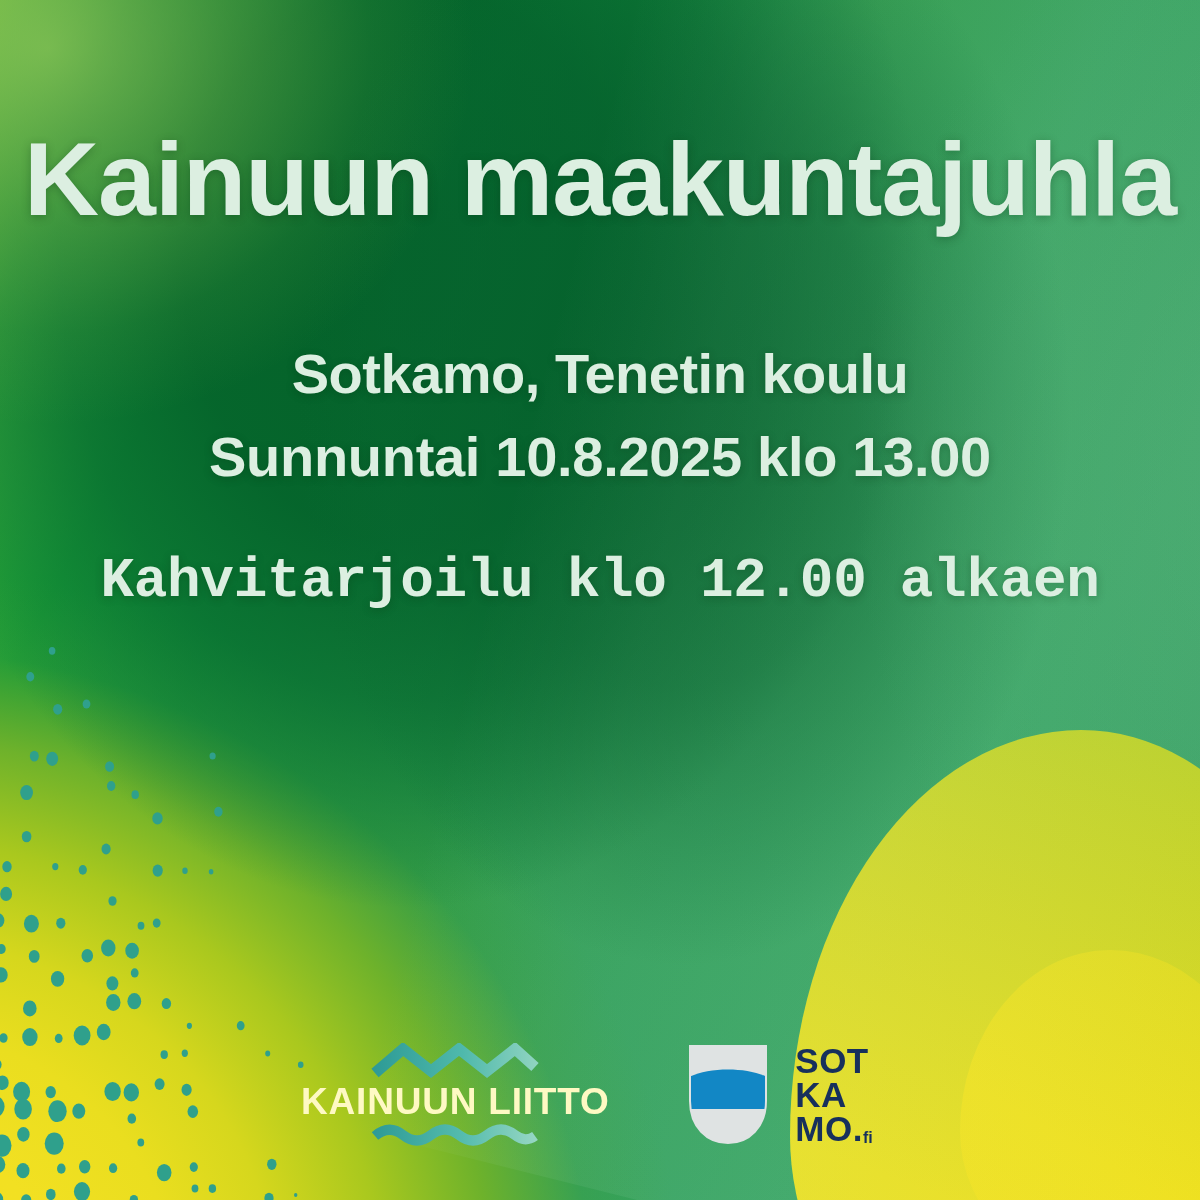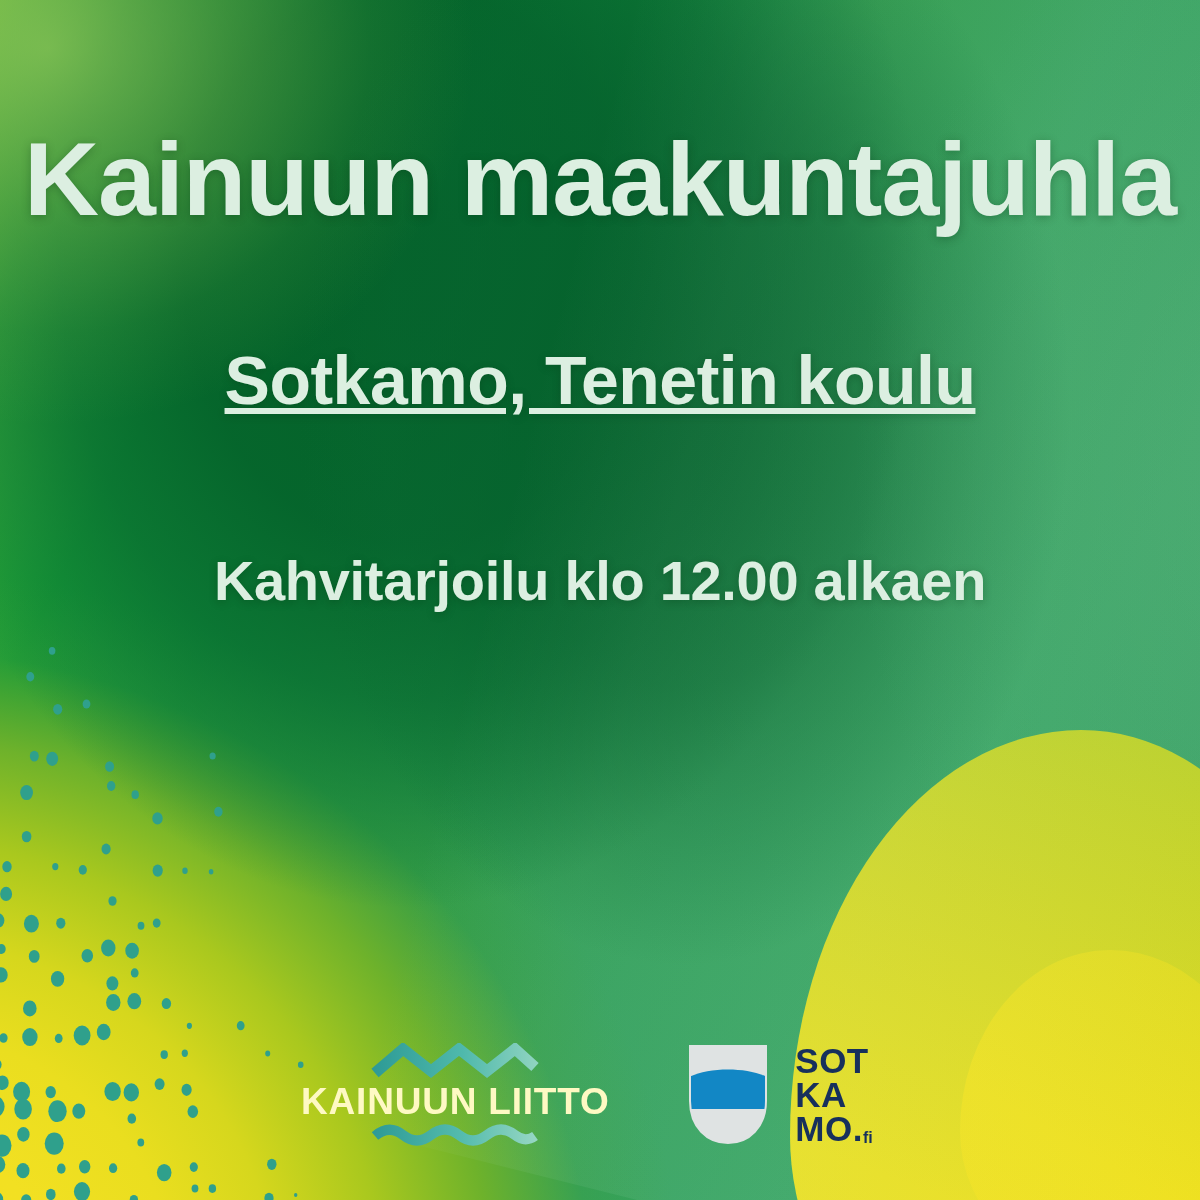--- a/index.html
+++ b/index.html
@@ -171,25 +171,24 @@
 
   .venue {
     margin: 0;
     position: absolute;
     top: 345px;
     left: 0;
     right: 0;
     text-align: center;
     color: #dcefe1;
     font-weight: 700;
-    font-size: 68px;
+    font-size: 56px;
     line-height: 1.05;
     letter-spacing: -0.5px;
     text-shadow: 0 2px 9px rgba(0,48,16,0.28);
-    text-decoration: underline;
   }
 
   .datetime {
     margin: 0;
     position: absolute;
     top: 428px;
     left: 0;
     right: 0;
     text-align: center;
     color: #dcefe1;
@@ -206,20 +205,21 @@
     top: 552px;
     left: 0;
     right: 0;
     text-align: center;
     color: #dcefe1;
     font-weight: 700;
     font-size: 56px;
     line-height: 1.05;
     letter-spacing: -0.3px;
     text-shadow: 0 2px 9px rgba(0,48,16,0.28);
+    font-family: Liberation Mono, monospace;
   }
 
   
   .logo-row {
     position: absolute;
     left: 0;
     right: 0;
     bottom: 30px;
     height: 150px;
     display: flex;
@@ -393,20 +393,21 @@
         <ellipse cx="134.1" cy="620.2" rx="5.2" ry="6.1" fill="#2fa08c"></ellipse>
         <ellipse cx="186.1" cy="619.9" rx="6.4" ry="7.5" fill="#2fa08c"></ellipse>
         <ellipse cx="237.1" cy="626.5" rx="2.6" ry="3.0" fill="#2fa08c"></ellipse>
         <ellipse cx="317.7" cy="623.6" rx="3.7" ry="4.4" fill="#2fa08c"></ellipse>
       </g>
   </svg>
 
   <div class="content">
     <h1 class="title">Kainuun maakuntajuhla</h1>
     <h2 class="venue">Sotkamo, Tenetin koulu</h2>
+    <p class="datetime">Sunnuntai 10.8.2025 klo 13.00</p>
     <p class="coffee">Kahvitarjoilu klo 12.00 alkaen</p>
   </div>
 
   <div class="logo-row">
 
     <div class="kainuu-logo">
       <svg class="kainuu-zigzag" width="168" height="36" viewBox="0 0 168 36" aria-hidden="true">
         <defs>
           <linearGradient id="gzig" x1="0" y1="0" x2="1" y2="0">
             <stop offset="0%" stop-color="#2e9b96"></stop>

